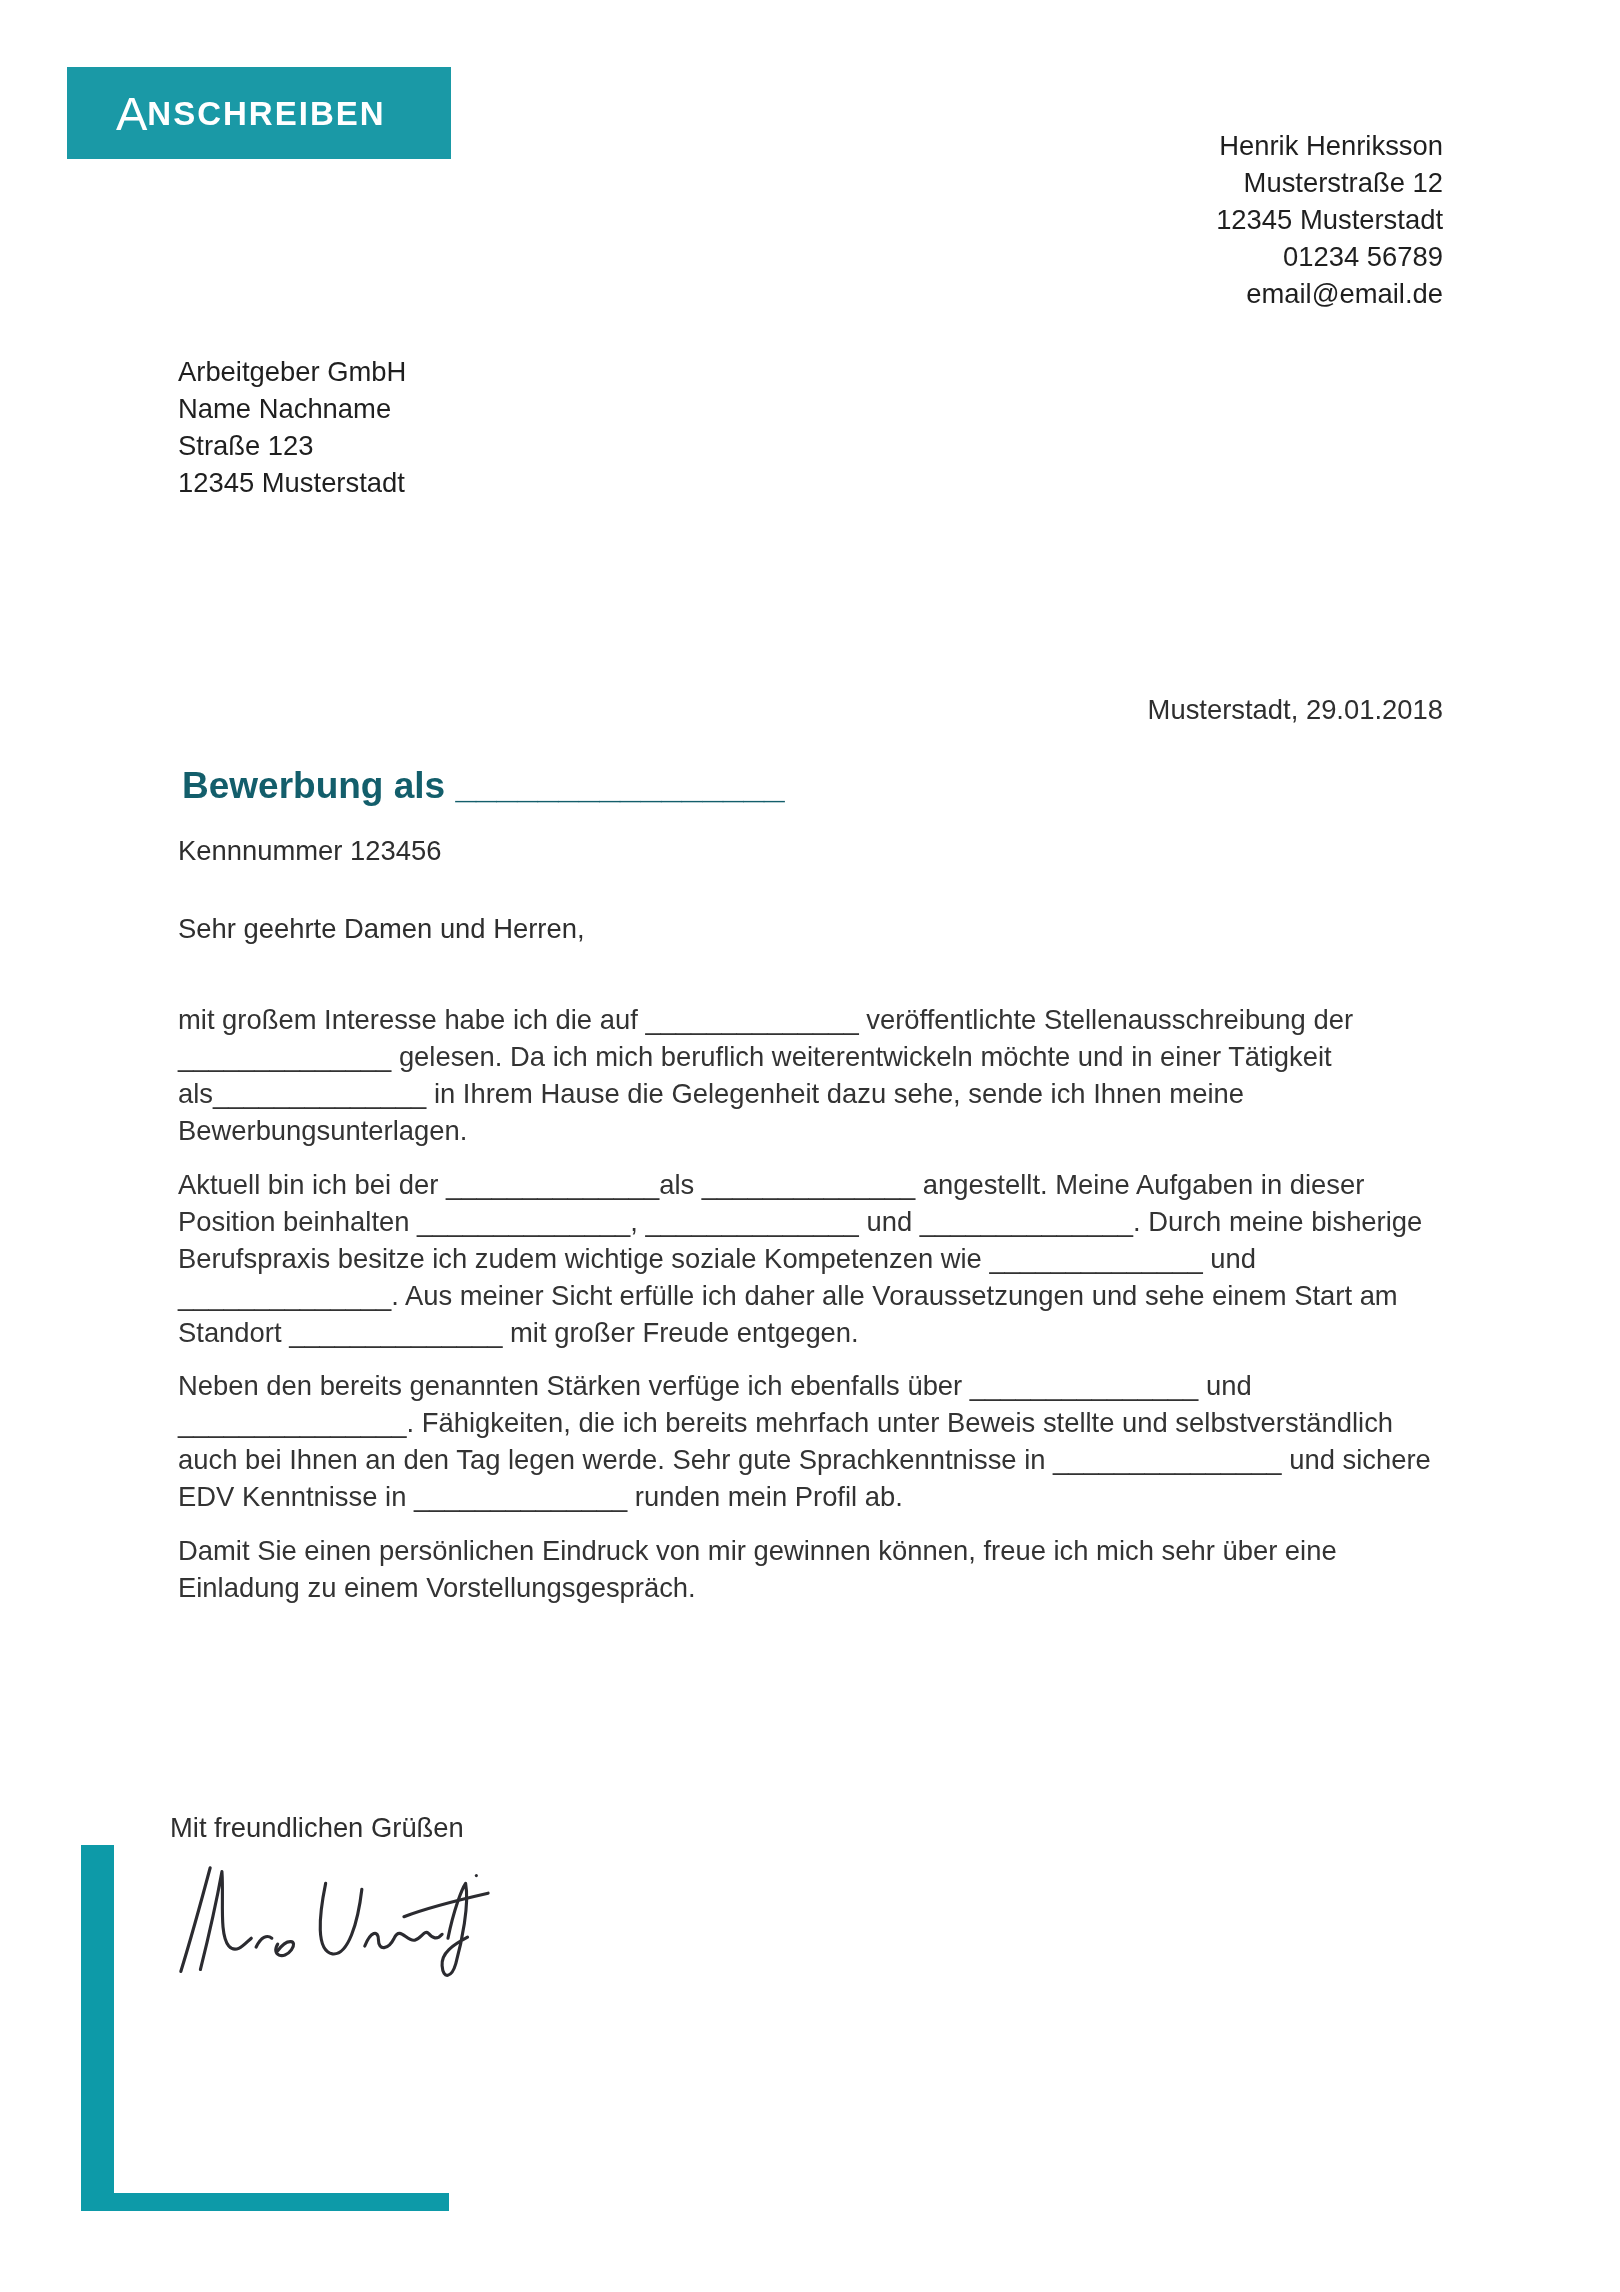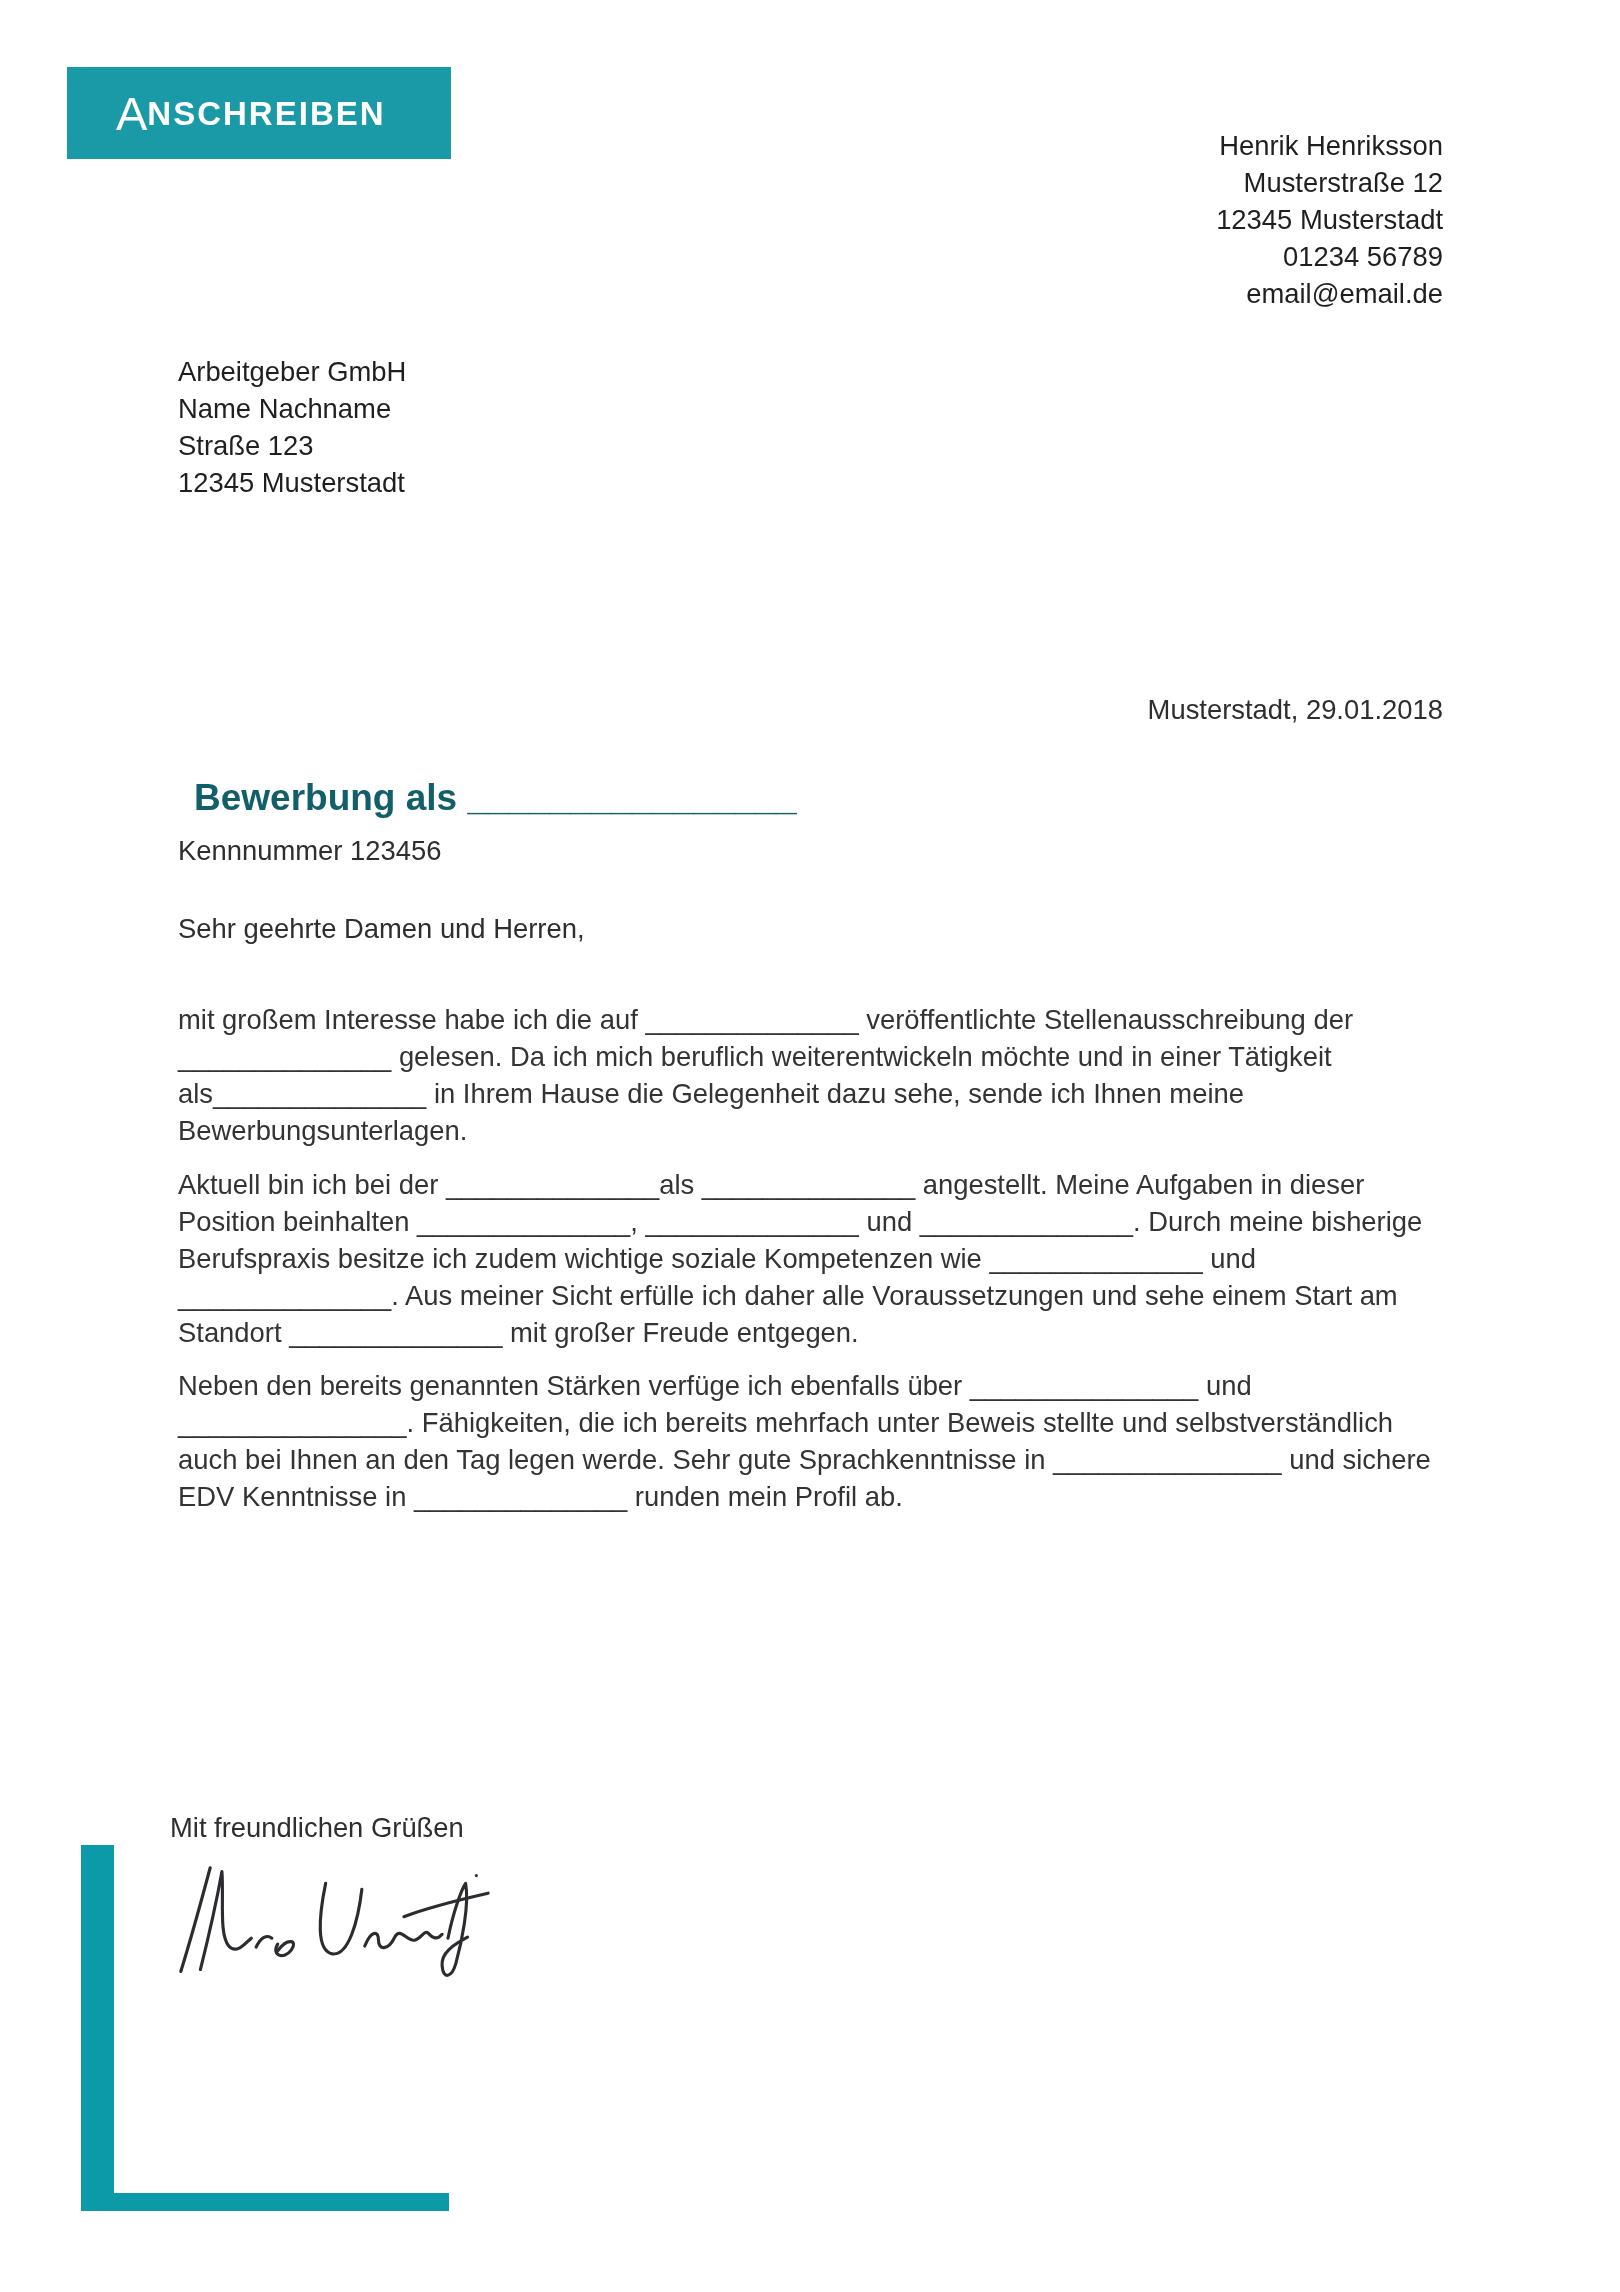--- a/index.html
+++ b/index.html
@@ -44,21 +44,21 @@
   .date{
     position:absolute;
     top:694px; right:177px;
     font-size:27.4px;
     color:#2e2e2e;
     margin-left:28px;
   }
   .subject{
     position:absolute;
     left:178px; top:761px;
-    margin:16px;
+    margin:4px;
     font-size:37px;
     font-weight:bold;
     color:#135e6b;
     white-space:nowrap;
   }
   .ref{
     position:absolute;
     left:178px; top:835px;
     font-size:27.4px;
   }
@@ -135,20 +135,21 @@
 
   <h1 class="subject">Bewerbung als ________________</h1>
   <div class="ref">Kennnummer 123456</div>
 
   <div class="salutation">Sehr geehrte Damen und Herren,</div>
 
   <div class="letter-body">
     <p>mit großem Interesse habe ich die auf ______________ veröffentlichte Stellenausschreibung der ______________ gelesen. Da ich mich beruflich weiterentwickeln möchte und in einer Tätigkeit als______________ in Ihrem Hause die Gelegenheit dazu sehe, sende ich Ihnen meine Bewerbungsunterlagen.</p>
     <p>Aktuell bin ich bei der ______________als ______________ angestellt. Meine Aufgaben in dieser Position beinhalten ______________, ______________ und ______________. Durch meine bisherige Berufspraxis besitze ich zudem wichtige soziale Kompetenzen wie ______________ und ______________. Aus meiner Sicht erfülle ich daher alle Voraussetzungen und sehe einem Start am Standort ______________ mit großer Freude entgegen.</p>
     <p>Neben den bereits genannten Stärken verfüge ich ebenfalls über _______________ und _______________. Fähigkeiten, die ich bereits mehrfach unter Beweis stellte und selbstverständlich auch bei Ihnen an den Tag legen werde. Sehr gute Sprachkenntnisse in _______________ und sichere EDV Kenntnisse in ______________ runden mein Profil ab.</p>
+    <p>Damit Sie einen persönlichen Eindruck von mir gewinnen können, freue ich mich sehr über eine Einladung zu einem Vorstellungsgespräch.</p>
   </div>
 
   <div class="closing">Mit freundlichen Grüßen</div>
 
   <svg class="signature" width="323" height="137" viewBox="0 0 330 140" fill="none" stroke="#2b2b30" stroke-width="3.2" stroke-linecap="round" stroke-linejoin="round" aria-hidden="false">
 
     <path d="M10,118 C18,92 32,42 40,12"></path>
     <path d="M30,116 C38,84 48,38 52,16 C54,44 49,80 59,92 C67,101 76,89 82,84"></path>
     <path d="M87,93 C92,83 98,80 103,84"></path>
     <path d="M109,97 C119,83 130,86 123,96 C115,107 102,101 109,90"></path>

